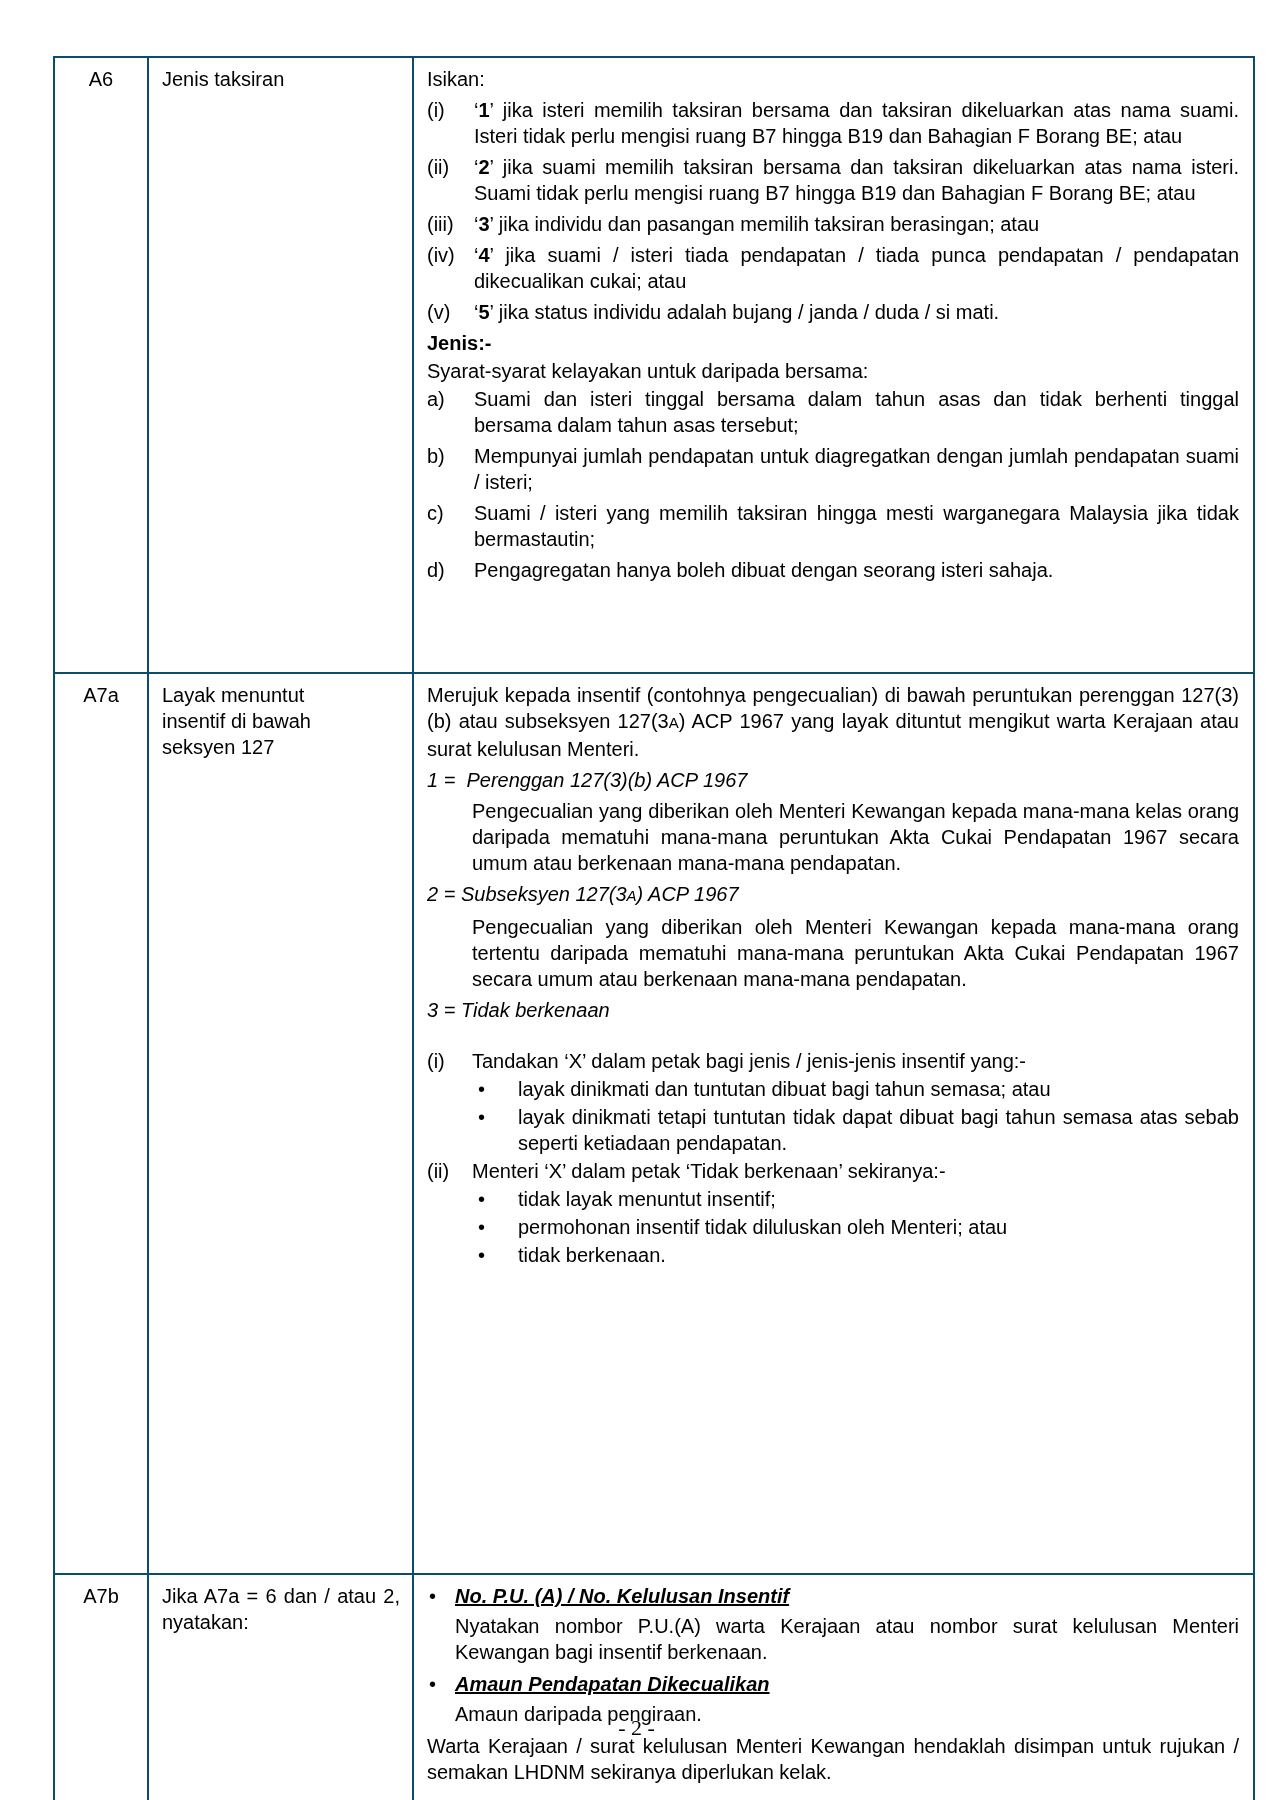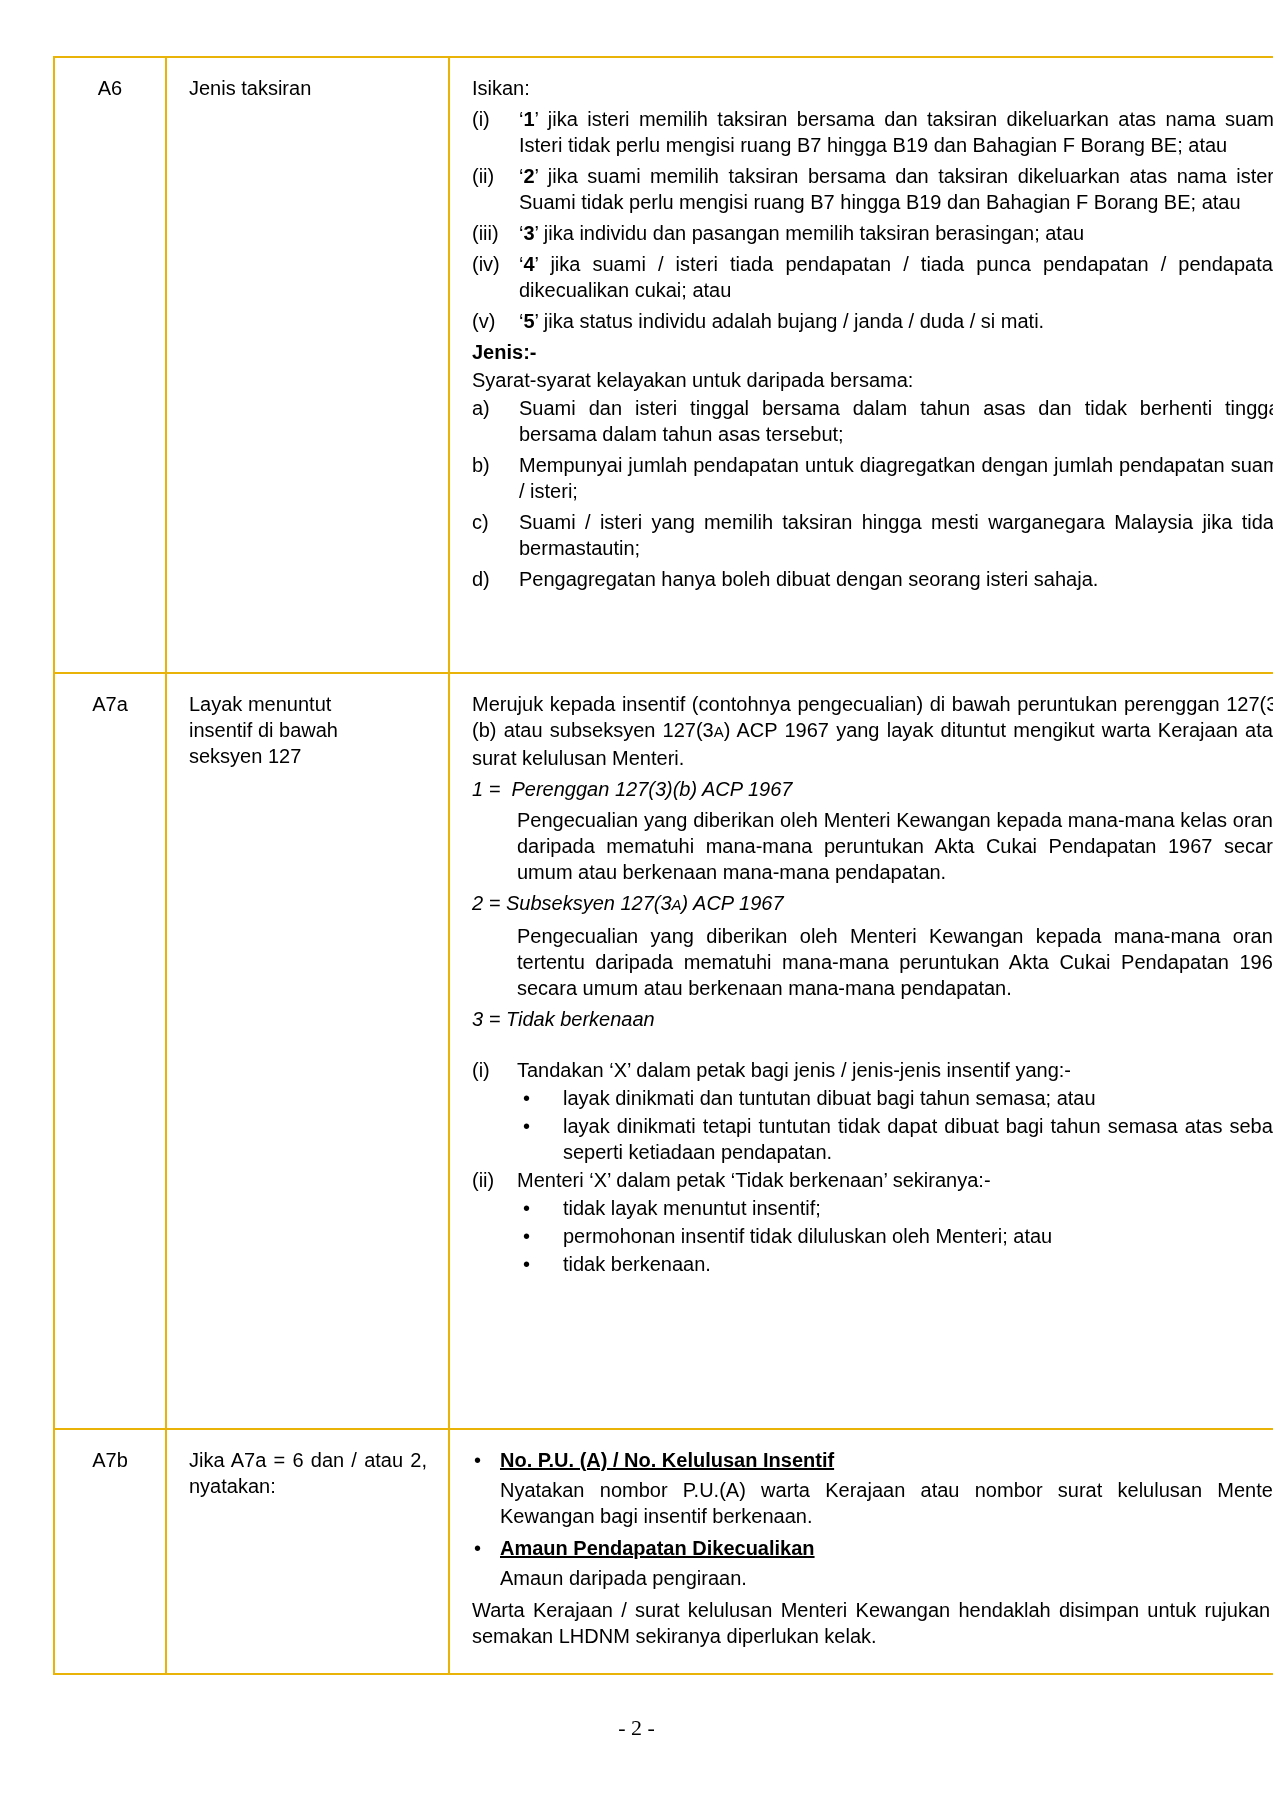--- a/index.html
+++ b/index.html
@@ -1,46 +1,46 @@
 <!DOCTYPE html>
 <html><head>
 <meta charset="utf-8">
 <style>
   html, body { margin: 0; padding: 0; background: #ffffff; }
   body { width: 1273px; height: 1800px; position: relative; font-family: "Liberation Sans", sans-serif; color: #000; font-size: 20px; }
   .tbl { position: absolute; left: 53px; top: 56px; width: 1176px; border-collapse: collapse; table-layout: fixed; }
-  .tbl td { border: 2px solid #eab308; vertical-align: top; padding: 13px; }
+  .tbl td { border: 2px solid #0c4a6e; vertical-align: top; padding: 4px; }
   .c1 { width: 84px; text-align: center; }
   .c2 { width: 255px; }
   .c3 { width: 831px; }
   .code { padding-top: 4px; line-height: 26px; }
   .label { padding: 4px 8px 0 9px; line-height: 26px; }
   .label.justify { text-align: justify; text-align-last: left; }
   .desc { padding: 4px 10px 6px 9px; line-height: 26px; }
   .p { margin: 0 0 5px 0; text-align: justify; }
   .numitem { display: flex; margin-bottom: 5px; }
   .numitem .mk { width: 47px; flex: 0 0 47px; }
   .numitem .tx { flex: 1; text-align: justify; text-align-last: left; }
   .b { font-weight: bold; }
   .i { font-style: italic; }
-  .ul { text-decoration: underline; font-weight: bold; }
+  .ul { text-decoration: underline; font-weight: bold; font-style: italic; }
   .indent { padding-left: 45px; text-align: justify; margin: 0 0 5px 0; }
   .sub { display: flex; margin-bottom: 2px; }
   .sub .mk { width: 45px; flex: 0 0 45px; }
   .bul { display: flex; padding-left: 45px; margin-bottom: 2px; }
   .bul .dot { width: 40px; flex: 0 0 40px; padding-left: 6px; }
   .bul .tx { flex: 1; text-align: justify; text-align-last: left; }
   .bul2 { display: flex; margin-bottom: 4px; }
   .bul2 .dot { width: 26px; flex: 0 0 26px; padding-left: 2px; }
   .bul2 .tx { flex: 1; }
   .bul2-body { padding-left: 28px; text-align: justify; text-align-last: left; margin-bottom: 6px; }
   .spacer { height: 20px; }
   .pagenum { position: absolute; top: 1715px; left: 0; width: 1273px; text-align: center; font-family: "Liberation Serif", serif; font-size: 22px; }
   .r1 { height: 616px; }
-  .r2 { height: 756px; }
+  .r2 { height: 901px; }
   .r3 { height: 216px; }
 </style>
 </head>
 <body>
 
 <table class="tbl">
 
   <tbody>
       <tr class="r1">
     <td class="c1">

